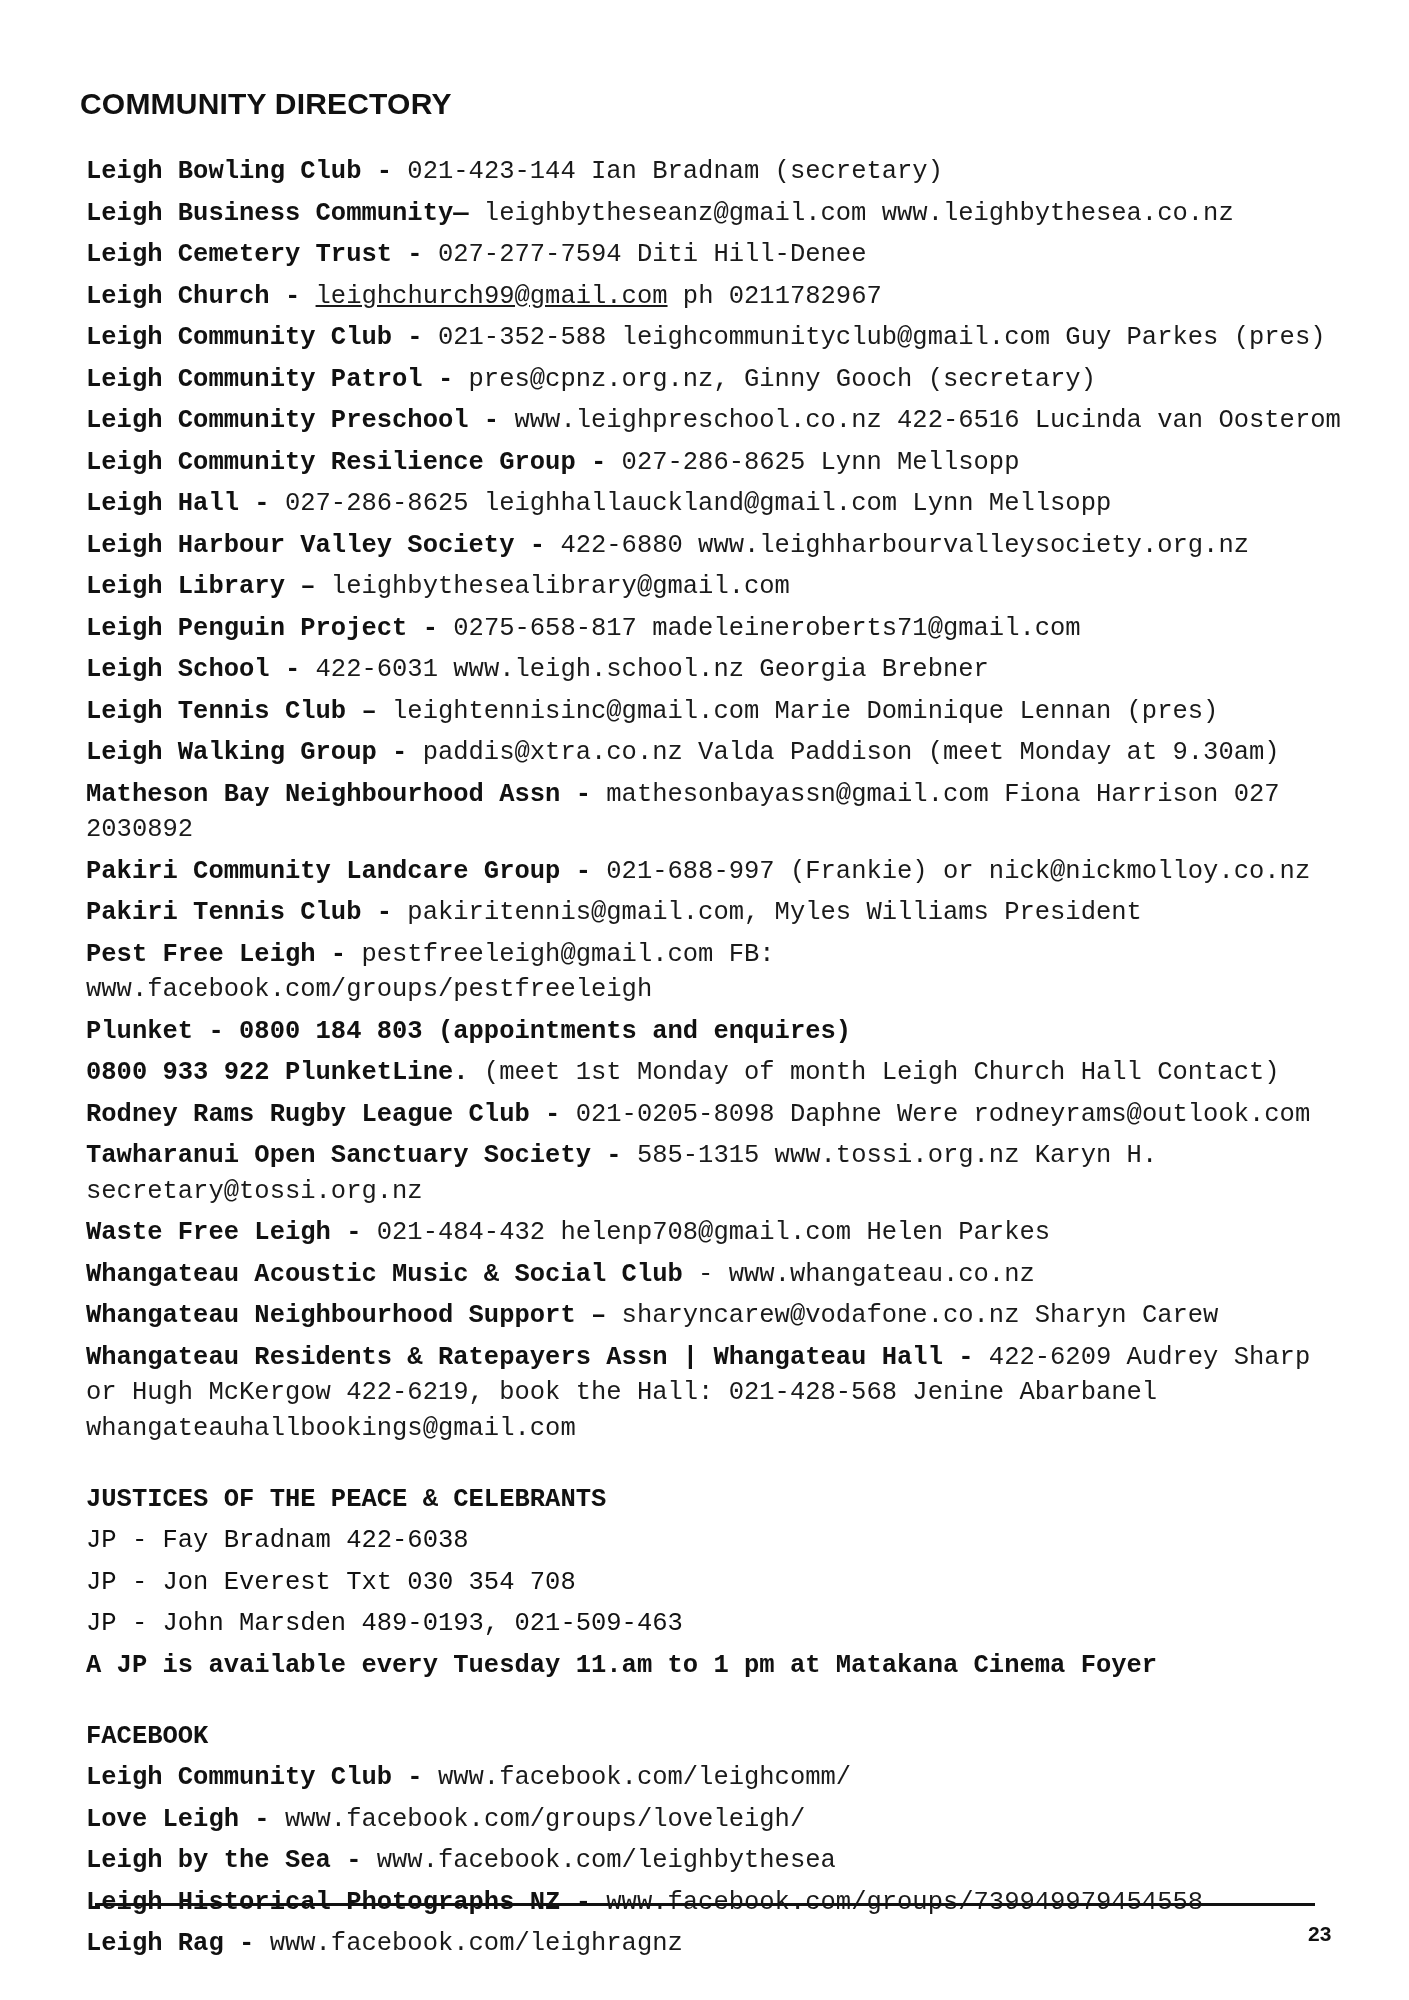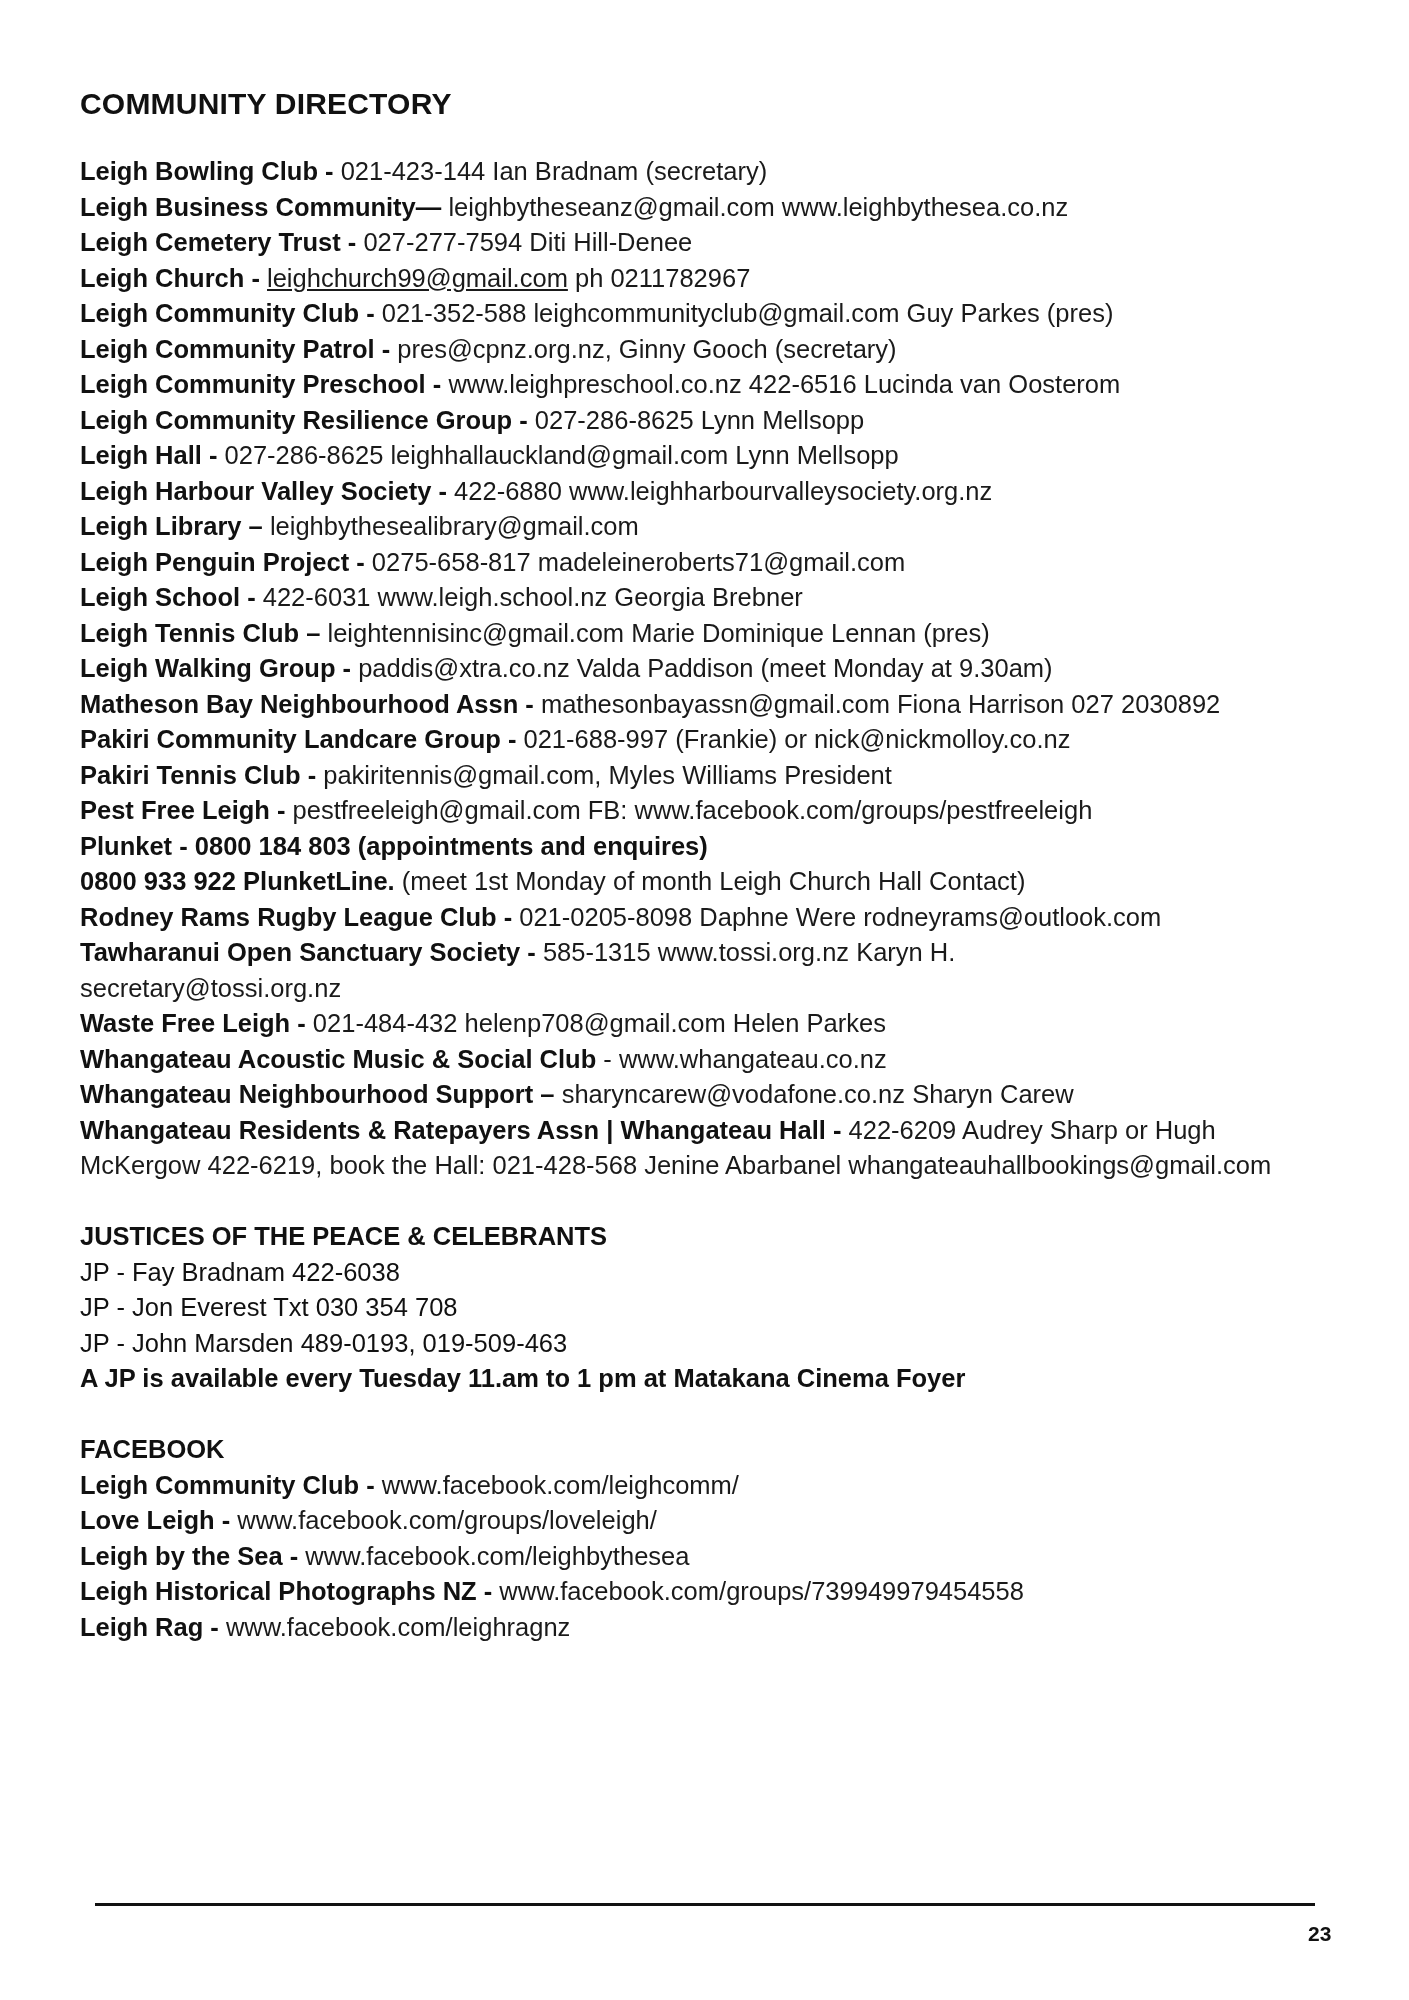--- a/index.html
+++ b/index.html
@@ -7,21 +7,21 @@
       width: 1409px; height: 2000px; position: relative; overflow: hidden;
       font-family: "Liberation Sans", "DejaVu Sans", sans-serif;
       color: #111111;
     }
     .page { position: absolute; left: 80px; top: 84px; width: 1270px; }
     .title {
       font-size: 30px; font-weight: bold; letter-spacing: 0.2px;
       margin: 0 0 30px 0; line-height: 40px;
     }
     .entries { font-size: 25.5px; line-height: 35.5px; }
-    .entry { margin: 0; white-space: normal; }
+    .entry { margin: 6px; white-space: normal; font-family: Liberation Mono, monospace; }
     .entry b { font-weight: bold; }
     .entry .detail { font-weight: normal; color: #1a1a1a; }
     .entry .u { text-decoration: underline; }
     .section-head { font-weight: bold; margin-top: 35.5px; }
     .bold-line { font-weight: bold; }
     .rule {
       position: absolute; left: 95px; top: 1903px; width: 1220px; height: 3px;
       background: #111111;
     }
     .page-num {
@@ -60,21 +60,21 @@
     <p class="entry"><b>Rodney Rams Rugby League Club -</b><span class="detail"> 021-0205-8098 Daphne Were rodneyrams@outlook.com</span></p>
     <p class="entry" style="max-width:1080px"><b>Tawharanui Open Sanctuary Society -</b><span class="detail"> 585-1315 www.tossi.org.nz Karyn H. secretary@tossi.org.nz</span></p>
     <p class="entry"><b>Waste Free Leigh -</b><span class="detail"> 021-484-432 helenp708@gmail.com Helen Parkes</span></p>
     <p class="entry"><b>Whangateau Acoustic Music &amp; Social Club</b><span class="detail"> - www.whangateau.co.nz</span></p>
     <p class="entry"><b>Whangateau Neighbourhood Support –</b><span class="detail"> sharyncarew@vodafone.co.nz Sharyn Carew</span></p>
     <p class="entry" style="max-width:1250px"><b>Whangateau Residents &amp; Ratepayers Assn | Whangateau Hall -</b><span class="detail"> 422-6209 Audrey Sharp or Hugh McKergow 422-6219, book the Hall: 021-428-568 Jenine Abarbanel whangateauhallbookings@gmail.com</span></p>
 
     <p class="entry section-head">JUSTICES OF THE PEACE &amp; CELEBRANTS</p>
     <p class="entry detail">JP - Fay Bradnam 422-6038</p>
     <p class="entry detail">JP - Jon Everest Txt 030 354 708</p>
-    <p class="entry detail">JP - John Marsden 489-0193, 019-509-463</p>
+    <p class="entry detail">JP - John Marsden 489-0193, 021-509-463</p>
     <p class="entry bold-line">A JP is available every Tuesday 11.am to 1 pm  at Matakana Cinema Foyer</p>
 
     <p class="entry section-head">FACEBOOK</p>
     <p class="entry"><b>Leigh Community Club -</b><span class="detail"> www.facebook.com/leighcomm/</span></p>
     <p class="entry"><b>Love Leigh -</b><span class="detail"> www.facebook.com/groups/loveleigh/</span></p>
     <p class="entry"><b>Leigh by the Sea -</b><span class="detail"> www.facebook.com/leighbythesea</span></p>
     <p class="entry"><b>Leigh Historical Photographs NZ -</b><span class="detail"> www.facebook.com/groups/739949979454558</span></p>
     <p class="entry"><b>Leigh Rag -</b><span class="detail"> www.facebook.com/leighragnz</span></p>
   </div>
 </div>

